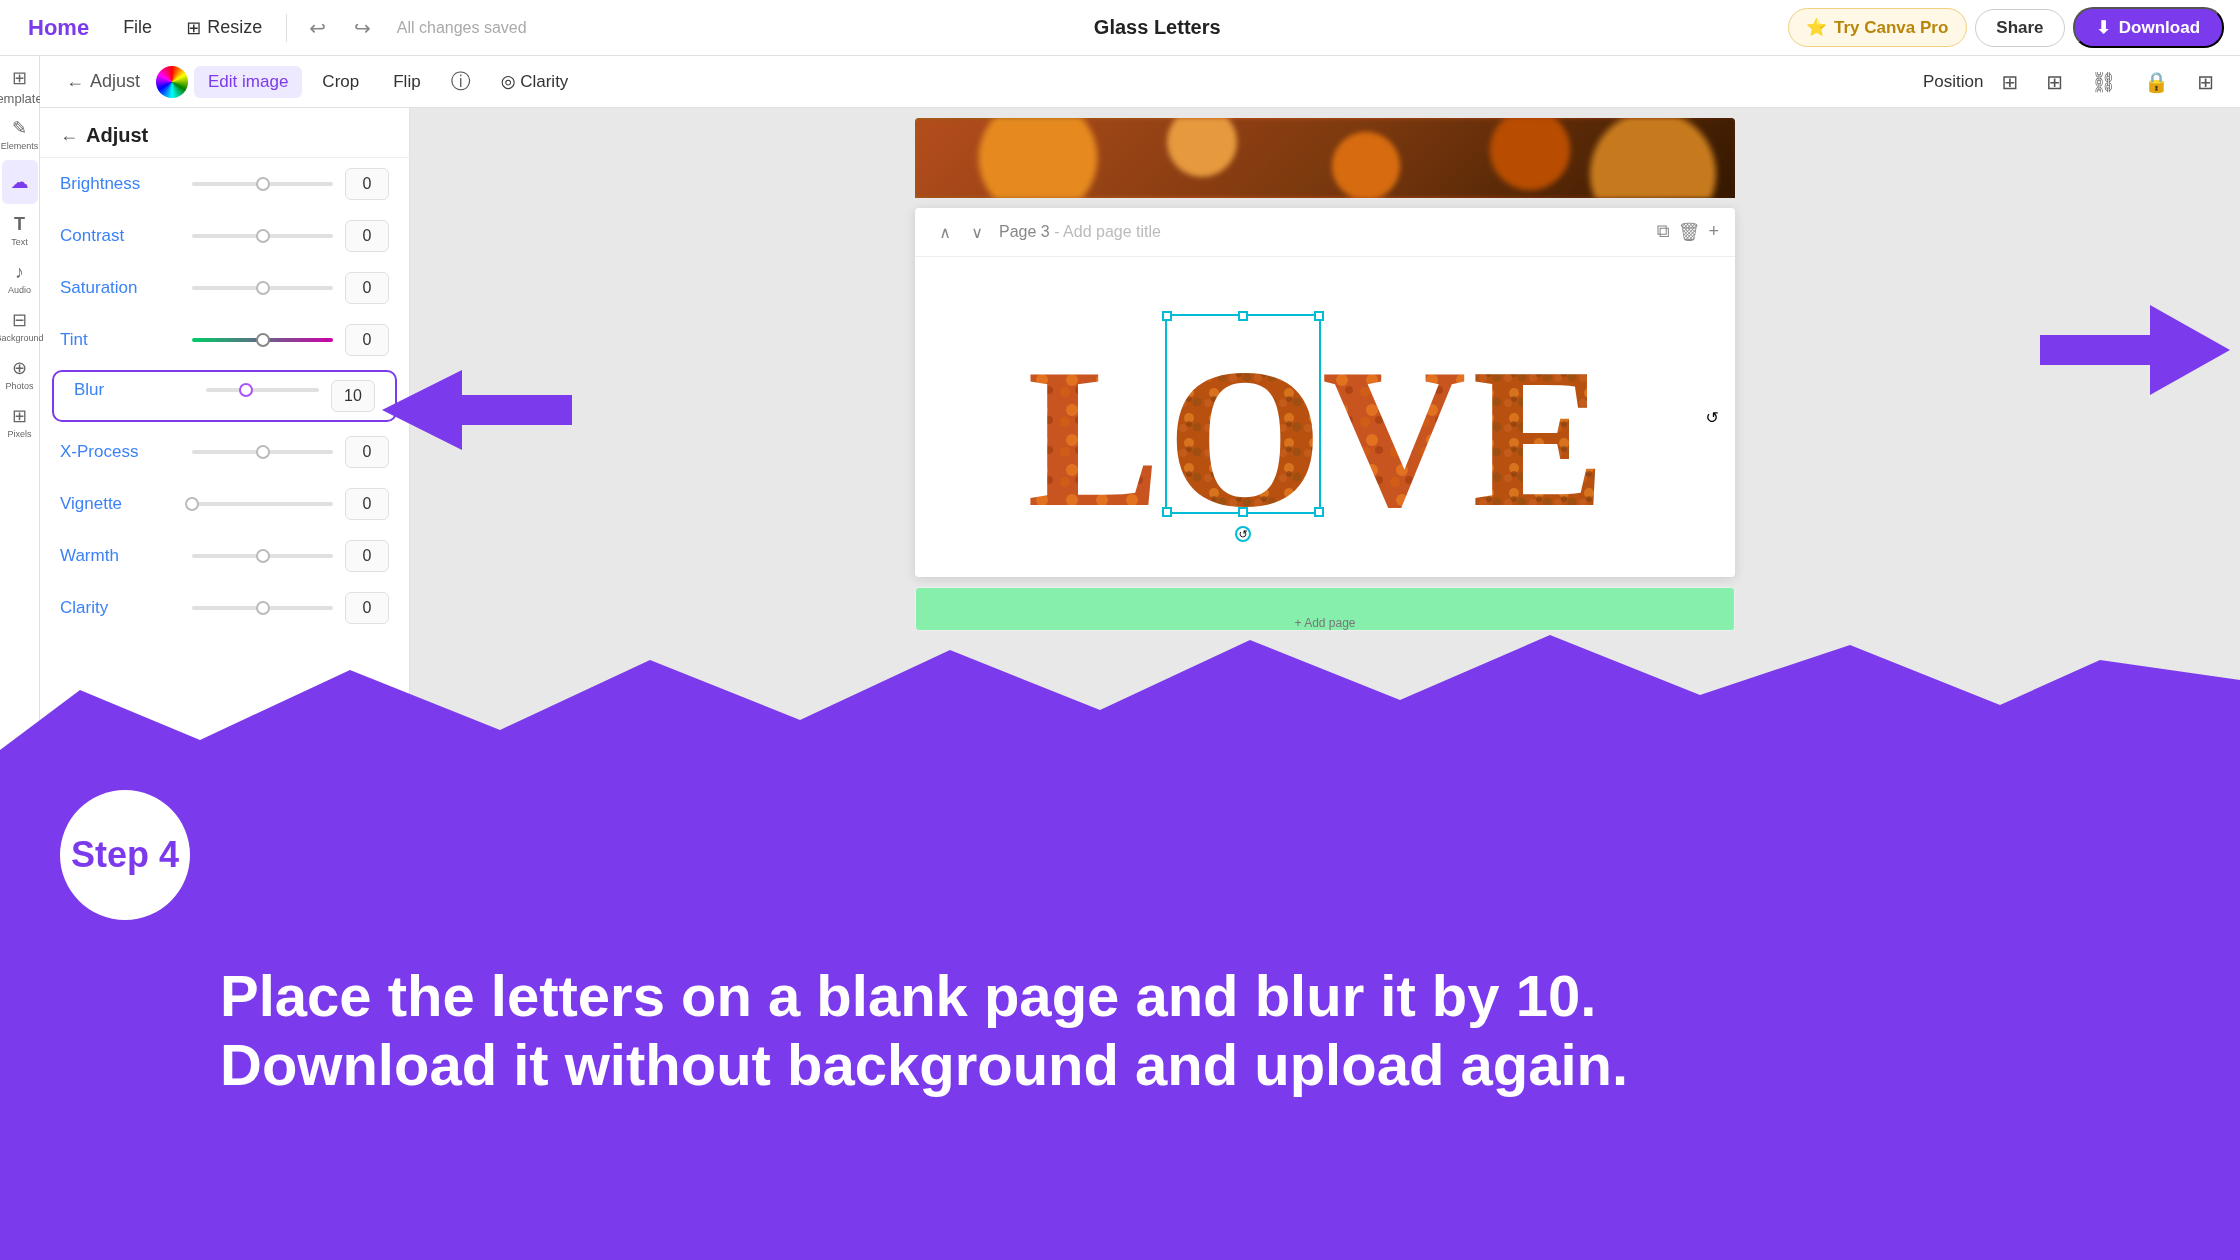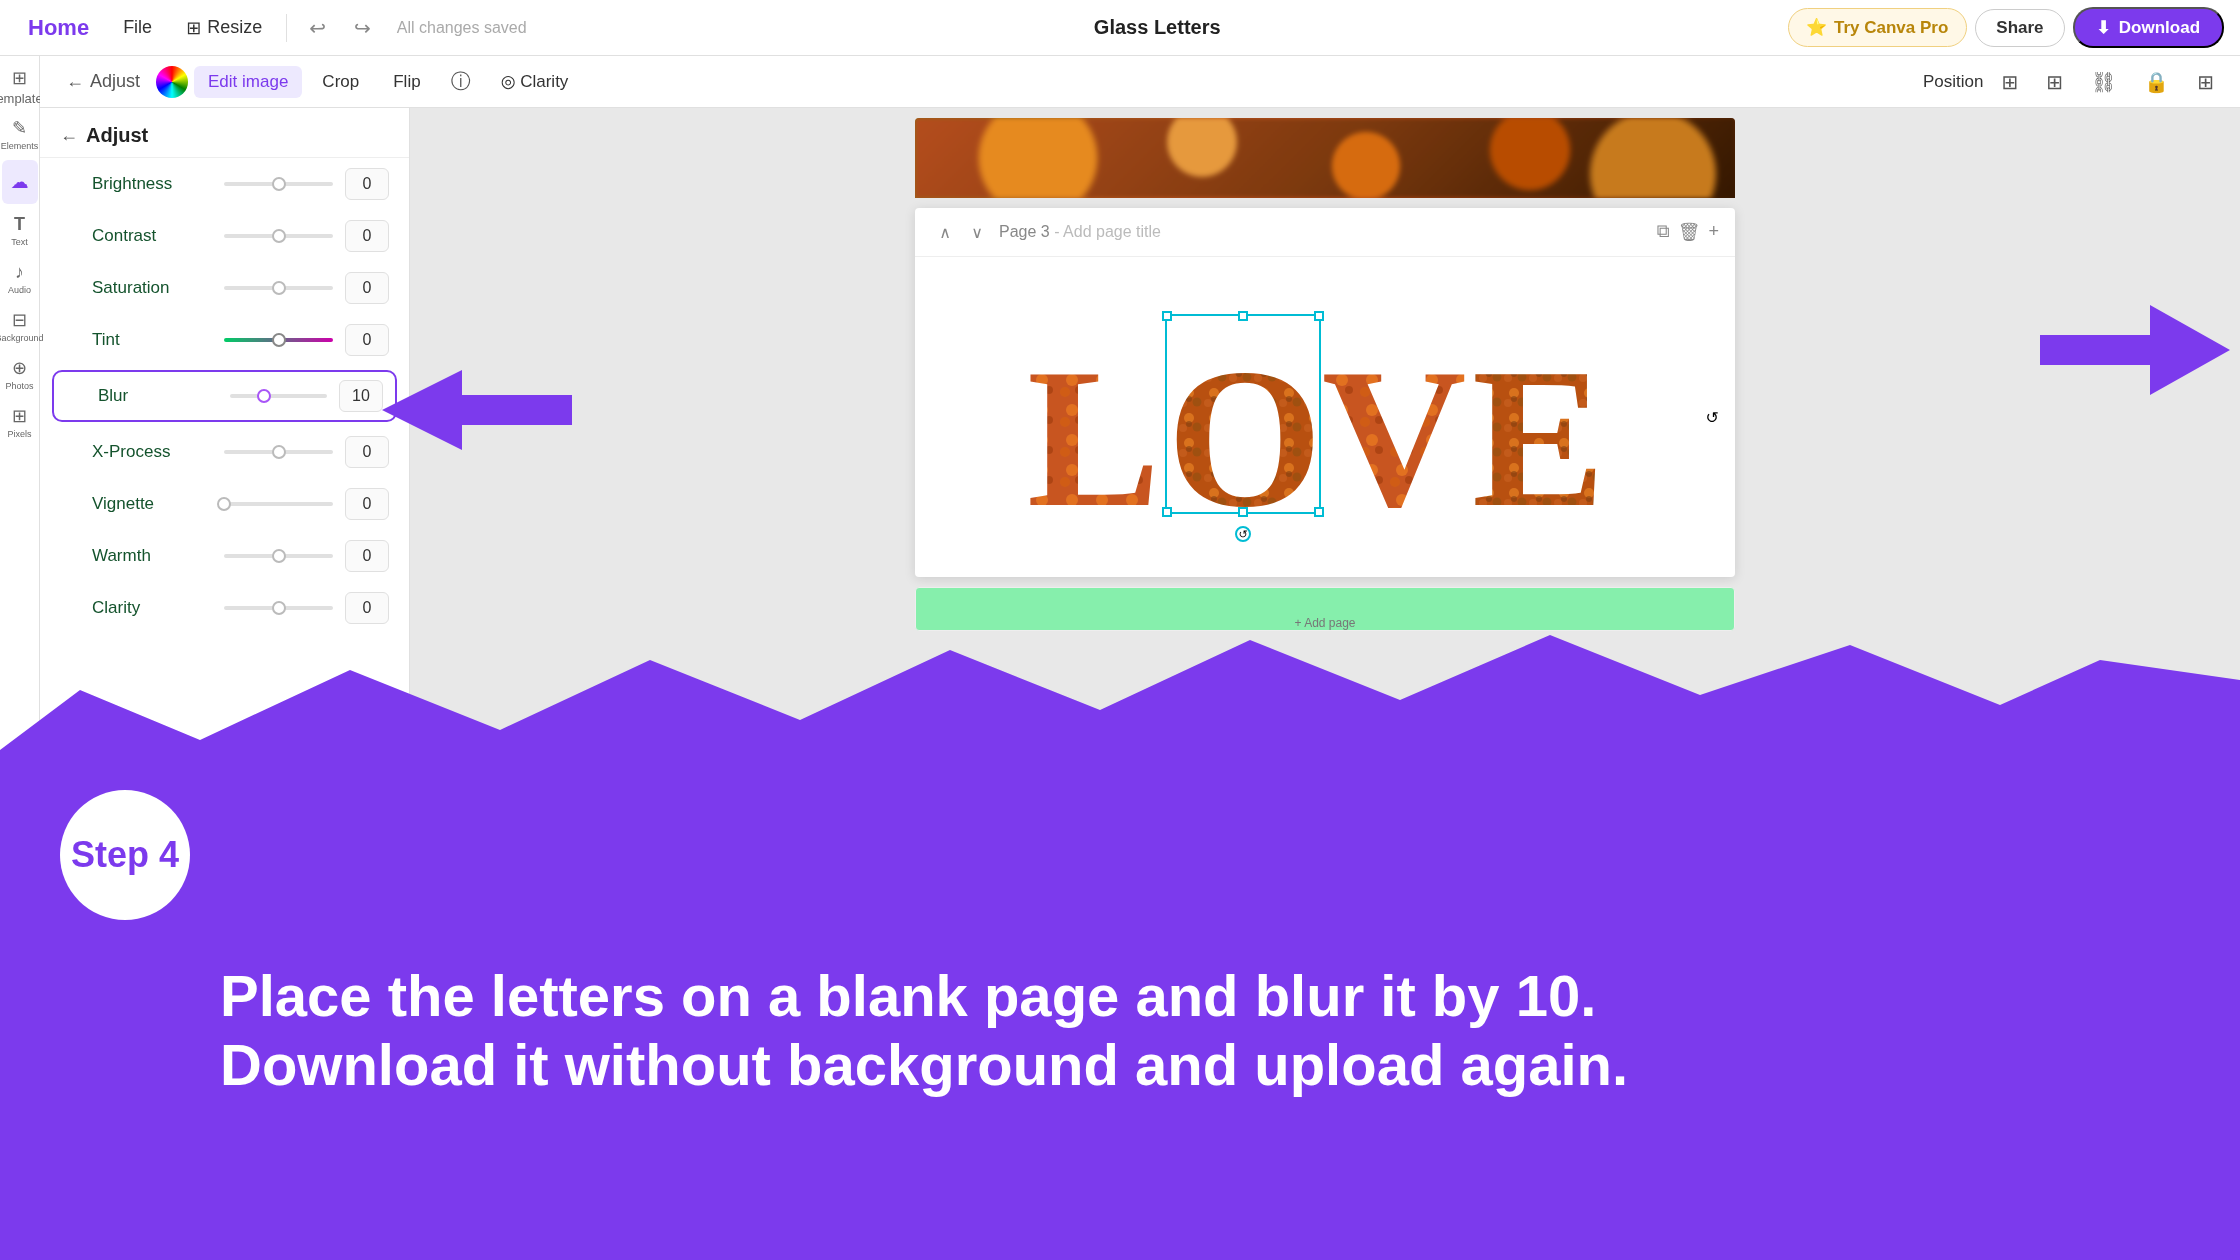--- a/index.html
+++ b/index.html
@@ -101,21 +101,21 @@
       font-size: 20px; font-weight: 600; color: #222;
       padding: 16px 20px 10px 20px; border-bottom: 1px solid #eee;
       display: flex; align-items: center; gap: 8px;
     }
     .adjust-header .back-arrow { font-size: 18px; cursor: pointer; color: #555; }
     .slider-row {
       display: flex; align-items: center; padding: 10px 20px;
       gap: 12px;
     }
     .slider-label {
-      font-size: 17px; color: #14532d; width: 120px; flex-shrink: 0; margin-left: 32px;
+      font-size: 17px; color: #3b82f6; width: 120px; flex-shrink: 0;
     }
     .slider-track-wrap {
       flex: 1; position: relative; height: 20px; display: flex; align-items: center;
     }
     .slider-track {
       width: 100%; height: 4px; background: #e0e0e0; border-radius: 2px;
       position: relative;
     }
     .slider-thumb {
       width: 14px; height: 14px; background: #fff; border: 2px solid #bbb;
@@ -338,21 +338,21 @@
   <div class="slider-row">
     <span class="slider-label">Tint</span>
     <div class="slider-track-wrap">
       <div class="slider-track" style="background: linear-gradient(to right, #00cc66, #cc00aa);">
         <div class="slider-thumb" style="left:50%; border-color:#888"></div>
       </div>
     </div>
     <div class="slider-value">0</div>
   </div>
 
-  <div class="blur-row" style="display:flex; align-items:center; gap:12px; border:2.5px solid #7C3AED; border-radius:10px; margin:4px 12px; padding:8px 12px;">
+  <div class="blur-row" style="display:flex; align-items:flex-start; gap:12px; border:2.5px solid #7C3AED; border-radius:10px; margin:4px 12px; padding:8px 20px;">
     <span class="slider-label">Blur</span>
     <div class="slider-track-wrap">
       <div class="slider-track">
         <div class="slider-thumb" style="left:35%; border-color:#a855f7; border-width:2px;"></div>
       </div>
     </div>
     <div class="slider-value">10</div>
   </div>
 
   <div class="slider-row">

